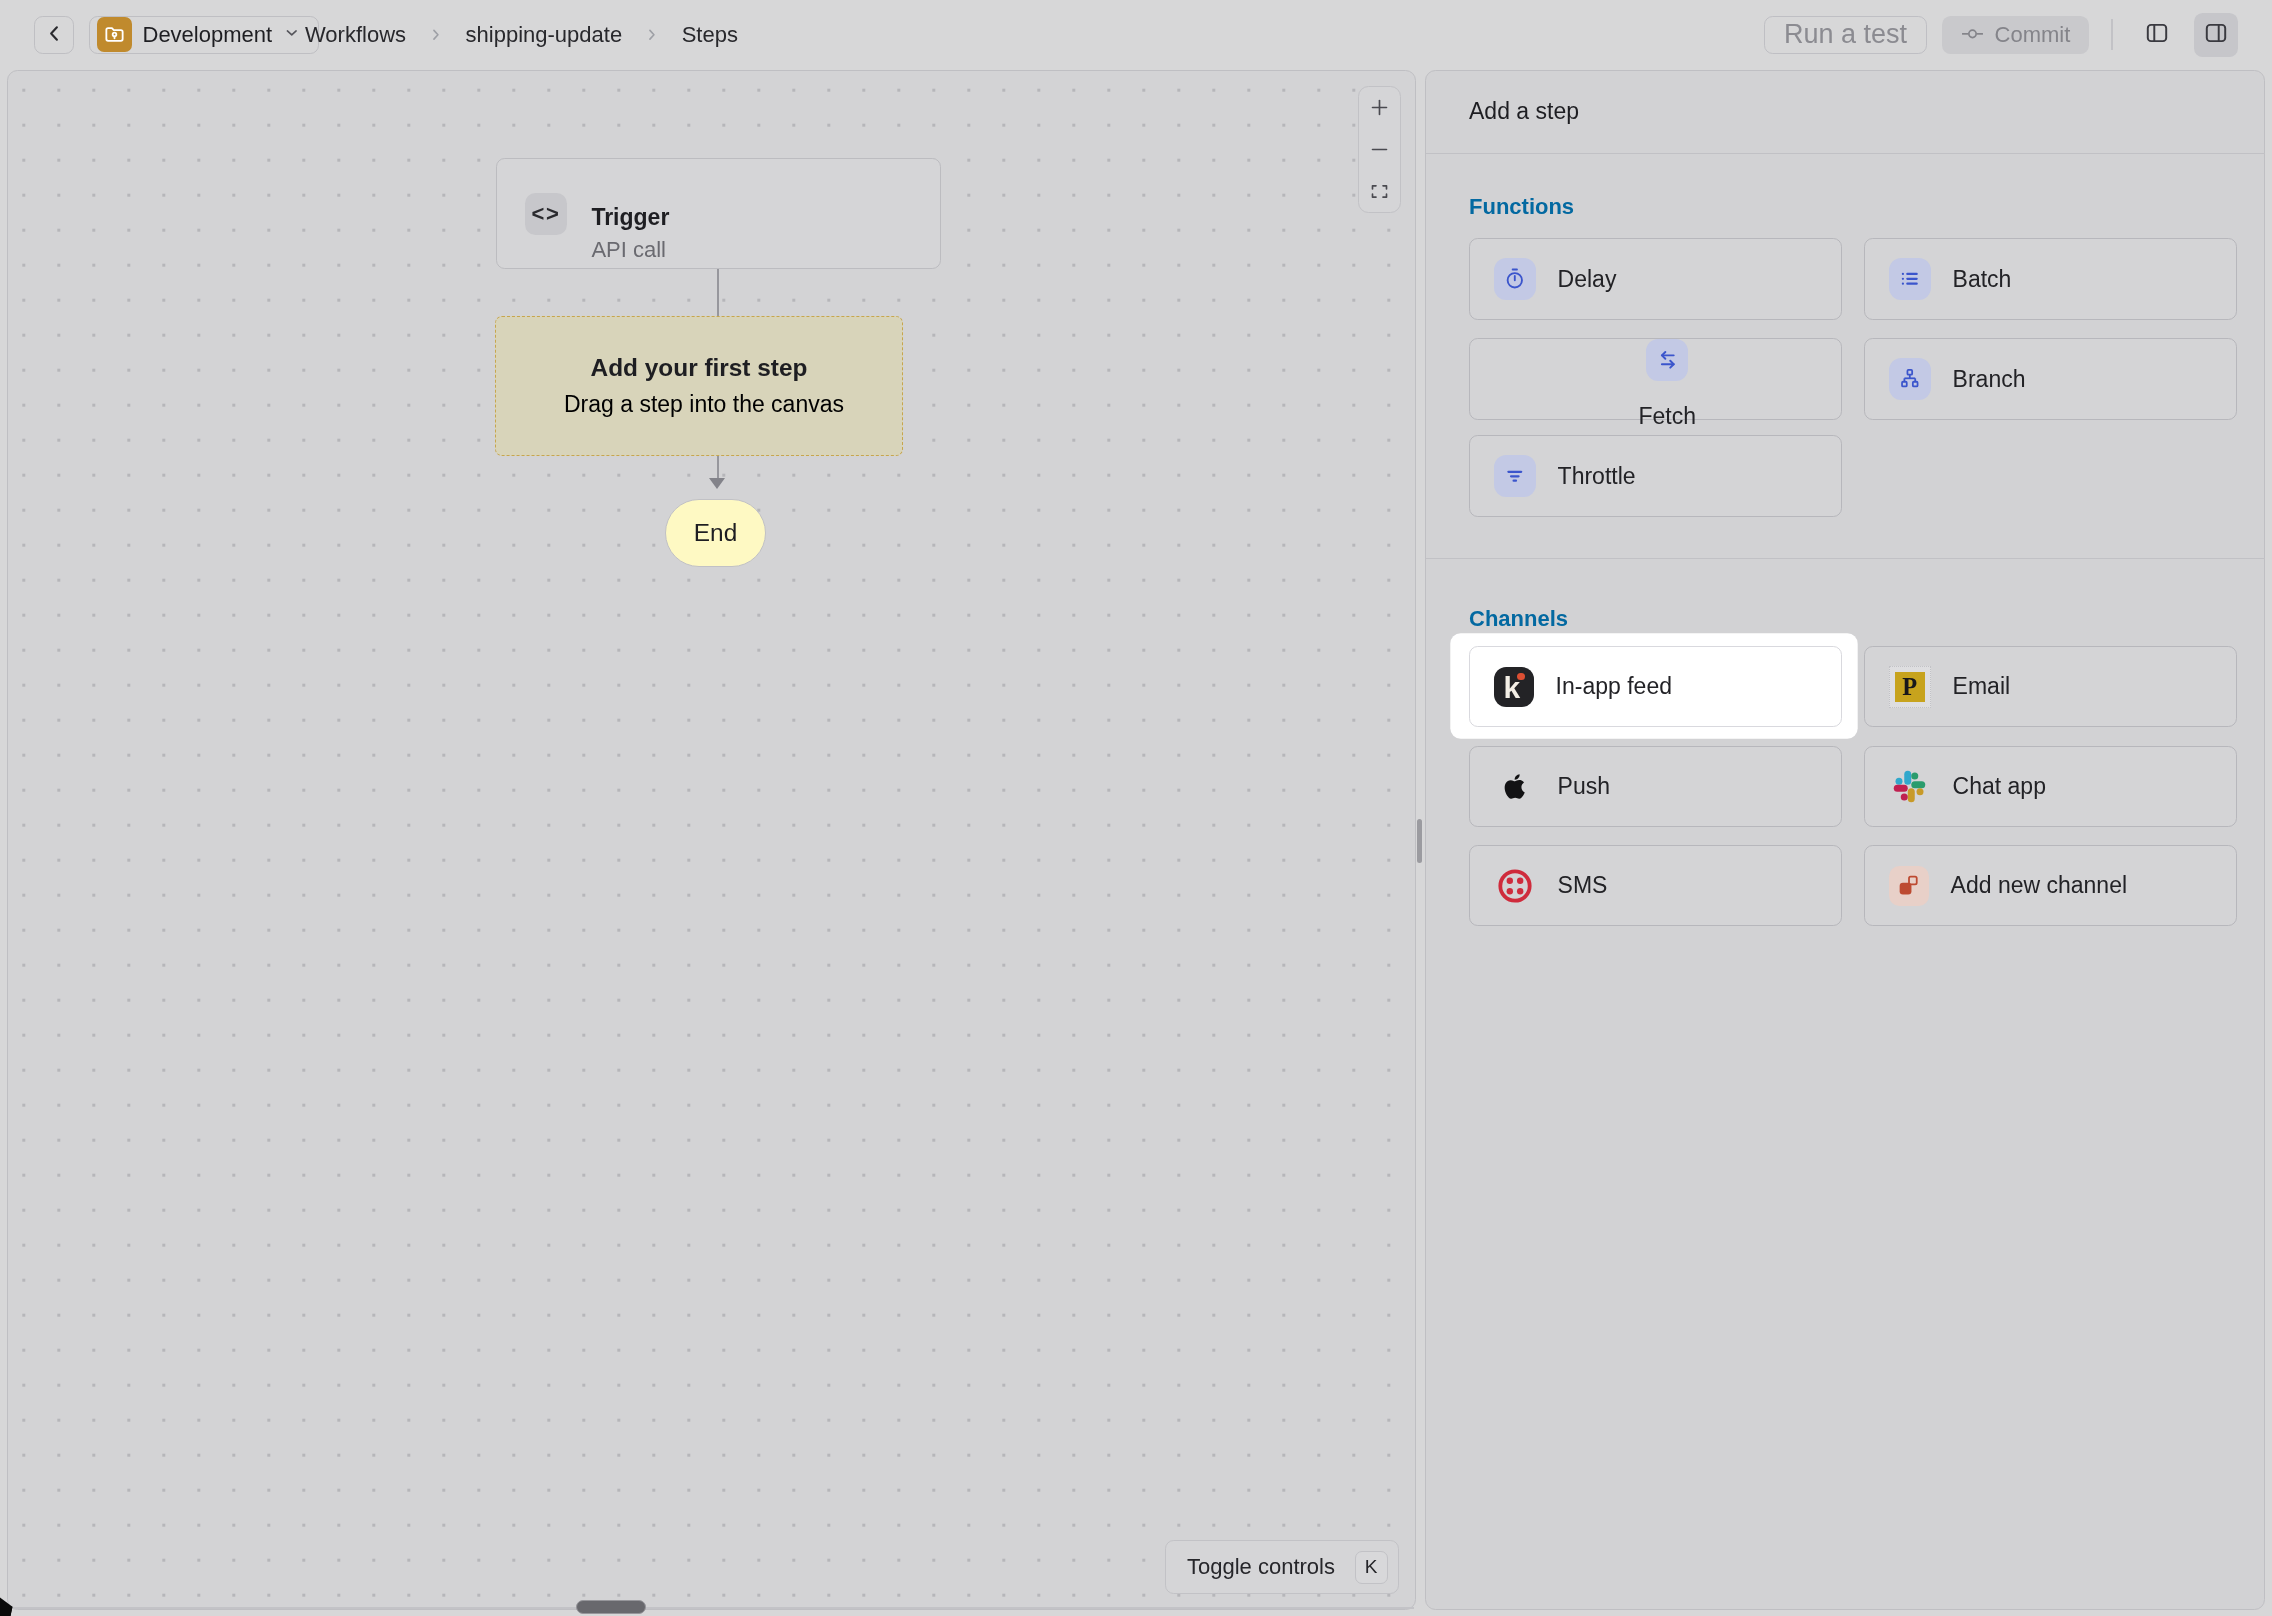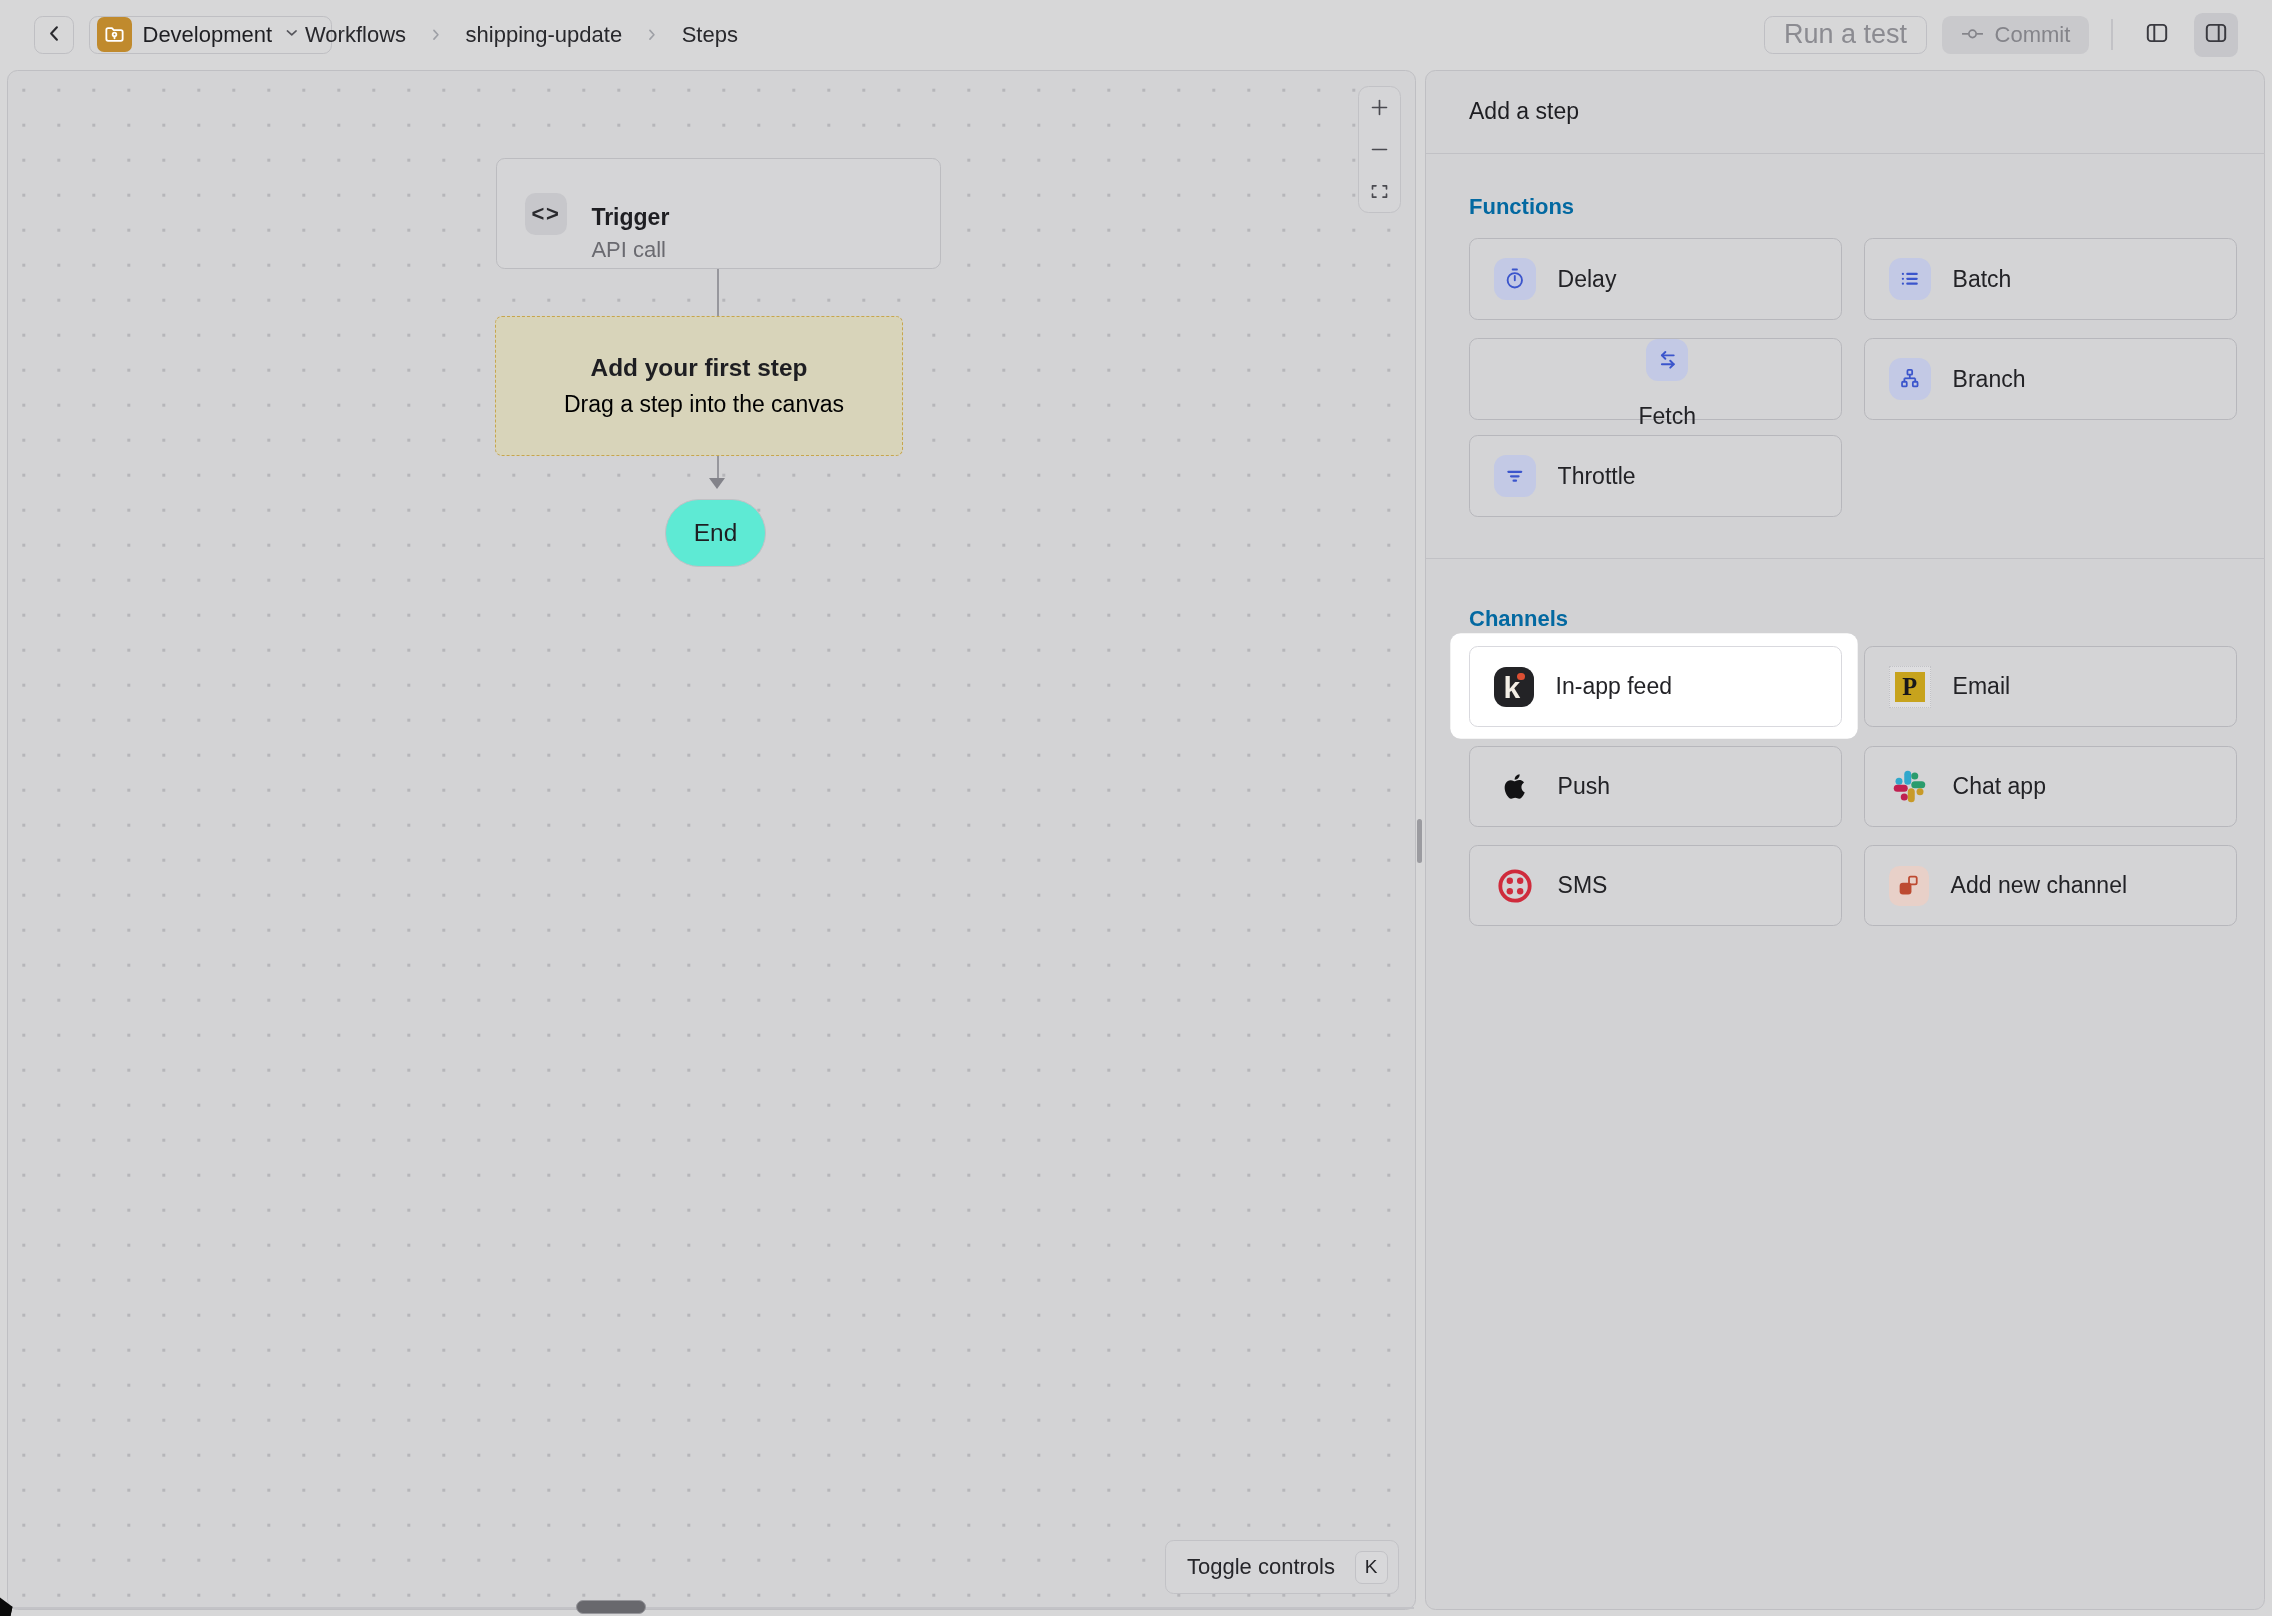--- a/index.html
+++ b/index.html
@@ -5,21 +5,21 @@
   html,body{margin:0;padding:0;background:#d7d7d8;}
   #app{position:relative;width:2273px;height:1616px;overflow:hidden;
        font-family:"Liberation Sans",sans-serif;color:#1e1e22;}
   .abs{position:absolute;}
 
   
   .topbar{left:0;top:0;width:2273px;height:70px;}
   .iconbtn{display:flex;align-items:center;justify-content:center;border:1.3px solid #bfbfc3;
            border-radius:8.7px;background:transparent;box-sizing:border-box;}
   .back-btn{left:34px;top:15.7px;width:40px;height:38px;}
-  .env-btn{left:89px;top:15.7px;height:38px;padding:0 31px 0 7px;display:flex;align-items:center;gap:10.5px;
+  .env-btn{left:89px;top:15.7px;height:38px;padding:0 18px 0 7px;display:flex;align-items:center;gap:10.5px;
            border:1.3px solid #bfbfc3;border-radius:8.7px;box-sizing:border-box;}
   .env-chip{width:35px;height:35px;border-radius:7px;background:#c08a2d;display:flex;align-items:center;justify-content:center;}
   .env-label{font-size:22px;font-weight:500;}
   .crumbs{left:305px;top:15.7px;height:38px;display:flex;align-items:center;gap:21px;font-size:22px;font-weight:500;color:#28282c;}
   .crumb-sep{display:flex;align-items:center;}
   .tb-actions{right:35px;top:15.7px;height:38px;display:flex;align-items:center;gap:15px;}
   .ghost-btn{height:38px;padding:8px 19px;border:1.3px solid #bfbfc4;border-radius:8.7px;display:flex;align-items:center;
              font-size:27px;font-weight:500;color:#8b8b91;box-sizing:border-box;}
   .fill-btn{height:38px;padding:0 19px;border-radius:8.7px;background:#c9c9cc;display:flex;align-items:center;gap:10.5px;
             font-size:22px;font-weight:500;color:#84848a;box-sizing:border-box;}
@@ -40,21 +40,21 @@
   .node-sub{font-size:22px;color:#6a6a70;line-height:1.45;}
   .connector{width:1.7px;background:#97979d;}
   .c1{left:717px;top:269px;height:49px;}
   .c2{left:717px;top:456px;height:24.4px;}
   .arrowhead{left:709px;top:478px;width:0;height:0;border-left:8.7px solid rgba(0,0,0,0);
              border-right:8.7px solid rgba(0,0,0,0);border-top:11.3px solid #83838a;}
   .placeholder-box{left:495px;top:316px;width:408px;height:140px;background:#d8d4ba;border:1.7px dashed #c7a64e;
                    border-radius:7px;box-sizing:border-box;display:flex;flex-direction:column;align-items:center;justify-content:center;gap:8.7px;}
   .ph-title{font-size:24.4px;font-weight:700;color:#1e1e22;}
   .ph-sub{font-size:23px;color:#000000;margin-left:10px;}
-  .end-node{left:665px;top:499px;width:101px;height:68px;border-radius:35px;background:#5eead4;border:1.3px solid #c1c1c5;
+  .end-node{left:665px;top:499px;width:101px;height:68px;border-radius:35px;background:#fef9c3;border:1.3px solid #c1c1c5;
             box-sizing:border-box;display:flex;align-items:center;justify-content:center;font-size:24.4px;font-weight:500;}
   .zoomctl{left:1358px;top:86px;width:43px;height:127px;background:#d5d5d7;border:1.3px solid #c2c2c6;border-radius:10.5px;
            box-sizing:border-box;display:flex;flex-direction:column;align-items:stretch;}
   .zoomctl button{flex:1;border:none;background:none;display:flex;align-items:center;justify-content:center;padding:0;cursor:pointer;}
   .toggle-controls{left:1165px;top:1540px;width:234px;height:54px;background:#d5d5d7;border:1.3px solid #c2c2c6;border-radius:8.7px;
                    box-sizing:border-box;display:flex;align-items:center;justify-content:space-between;padding:0 10.5px 0 21px;}
   .tc-label{font-size:22px;color:#26262a;}
   .kbd{width:33px;height:33px;border:1.3px solid #c2c2c6;border-radius:7px;display:flex;align-items:center;justify-content:center;
        font-size:19px;color:#26262a;box-sizing:border-box;background:#d8d8da;}
   .hscroll-track{left:8.7px;top:1607px;width:1405px;height:1.7px;background:#c3c3c7;}

